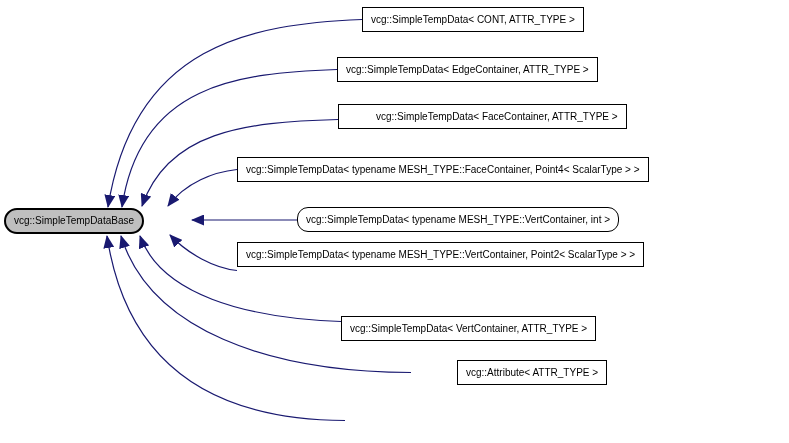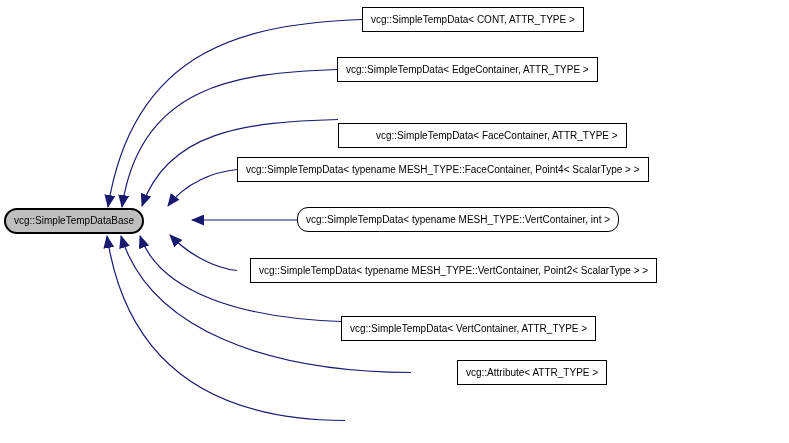--- a/index.html
+++ b/index.html
@@ -63,26 +63,26 @@
     <path class="edge" d="M 411,372.5 C 268,372 150,330 121,236" marker-end="url(#arrow)"></path>
     <path class="edge" d="M 345,420.5 C 224,420 128,374 107,236" marker-end="url(#arrow)"></path>
   </svg>
 
   <div class="node base" style="left:4px;top:208px;">vcg::SimpleTempDataBase</div>
 
   <div class="node" style="left:362px;top:7px;">vcg::SimpleTempData&lt; CONT, ATTR_TYPE &gt;</div>
 
   <div class="node" style="left:337px;top:57px;">vcg::SimpleTempData&lt; EdgeContainer, ATTR_TYPE &gt;</div>
 
-  <div class="node" style="left:338px;top:123px;padding-left:37px;">vcg::SimpleTempData&lt; FaceContainer, ATTR_TYPE &gt;</div>
+  <div class="node" style="left:338px;top:104px;padding-left:37px;">vcg::SimpleTempData&lt; FaceContainer, ATTR_TYPE &gt;</div>
 
   <div class="node" style="left:237px;top:157px;">vcg::SimpleTempData&lt; typename MESH_TYPE::FaceContainer, Point4&lt; ScalarType &gt; &gt;</div>
 
   <div class="node" style="left:297px;top:207px;border-radius:11px;">vcg::SimpleTempData&lt; typename MESH_TYPE::VertContainer, int &gt;</div>
 
-  <div class="node" style="left:237px;top:258px;margin-left:13px;">vcg::SimpleTempData&lt; typename MESH_TYPE::VertContainer, Point2&lt; ScalarType &gt; &gt;</div>
+  <div class="node" style="left:237px;top:242px;">vcg::SimpleTempData&lt; typename MESH_TYPE::VertContainer, Point2&lt; ScalarType &gt; &gt;</div>
 
   <div class="node" style="left:341px;top:316px;text-align:right;">vcg::SimpleTempData&lt; VertContainer, ATTR_TYPE &gt;</div>
 
   <div class="node" style="left:411px;top:360px;margin-left:46px;">vcg::Attribute&lt; ATTR_TYPE &gt;</div>
 
 
 </div>
 
 </body></html>

